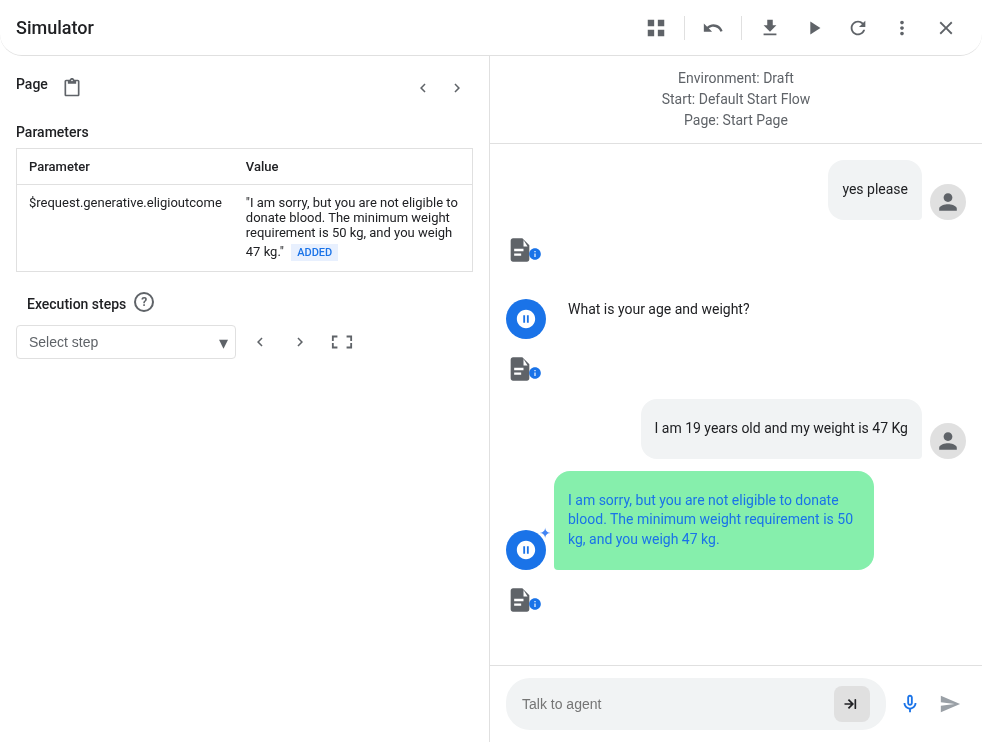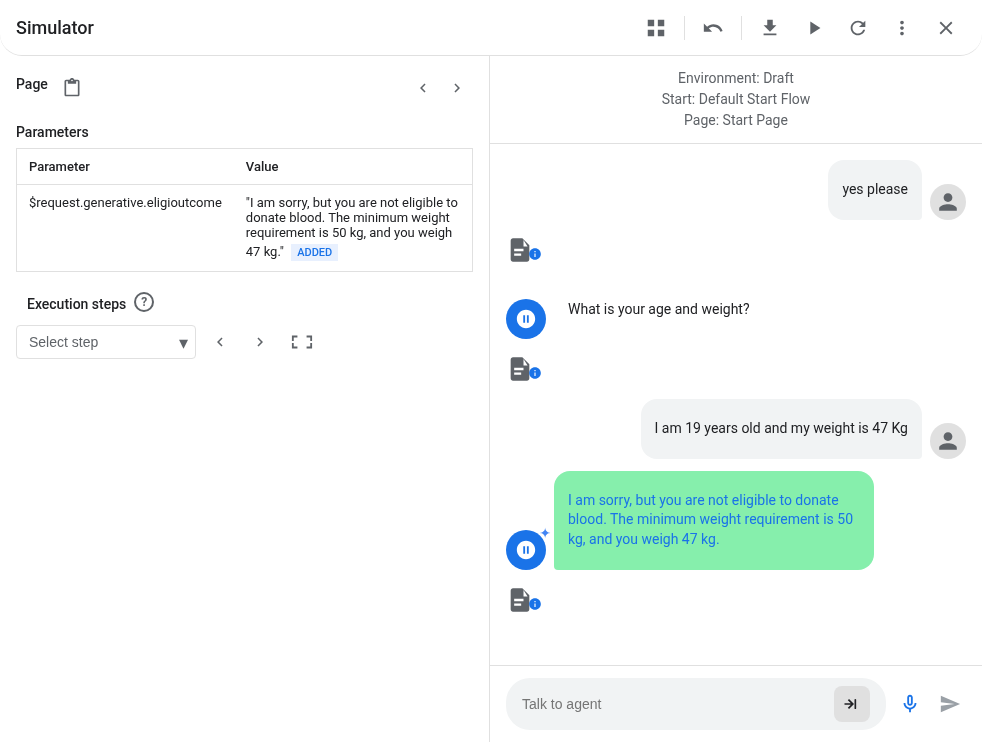--- a/index.html
+++ b/index.html
@@ -160,21 +160,21 @@
       margin-bottom: 12px;
       margin-left: 11px;
     }
     .exec-controls {
       display: flex;
       align-items: center;
       gap: 8px;
     }
     .step-select-wrapper {
       position: relative;
-      width: 180px;
+      width: 220px;
     }
     .step-select-wrapper select {
       width: 100%;
       padding: 8px 32px 8px 12px;
       border: 1px solid #e0e0e0;
       border-radius: 4px;
       font-size: 14px;
       color: #5f6368;
       background: #fff;
       appearance: none;

